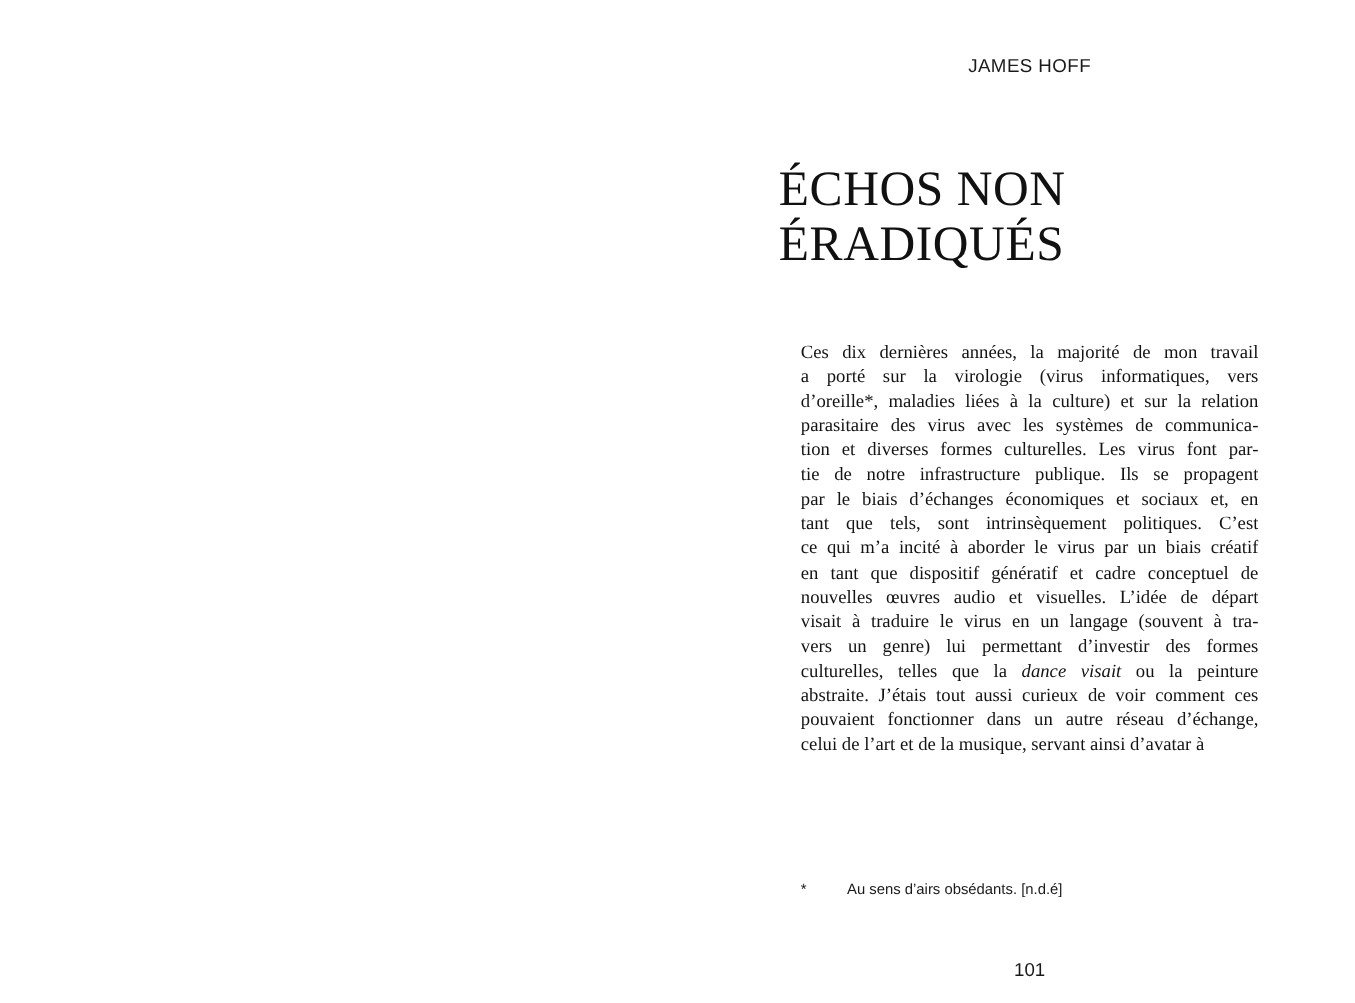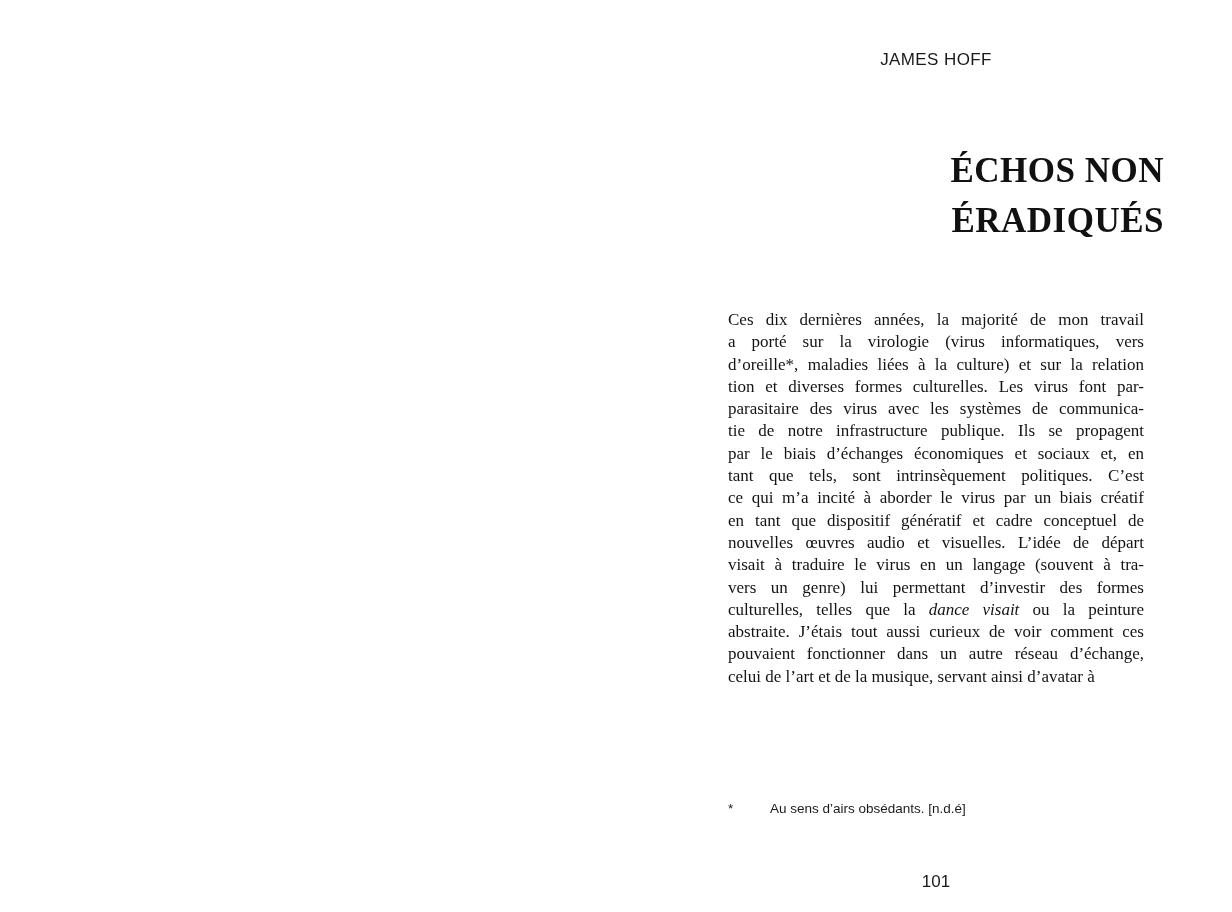--- a/index.html
+++ b/index.html
@@ -34,24 +34,24 @@
     font-family: "Liberation Sans", sans-serif;
     font-size: 17px;
     letter-spacing: 0.4px;
     color: #1a1a1a;
   }
   .chapter-title {
     position: absolute;
     left: 92px;
     top: 134px;
     width: 456px;
-    text-align: right;
+    text-align: left;
     font-family: "Liberation Serif", serif;
-    font-weight: 700;
-    font-size: 35px;
+    font-weight: 400;
+    font-size: 45px;
     line-height: 50px;
     letter-spacing: 0.5px;
     color: #111111;
   }
   .body-text {
     position: absolute;
     left: 112px;
     top: 297px;
     width: 416px;
     font-family: "Liberation Serif", serif;
@@ -108,22 +108,22 @@
 
     <h1 class="chapter-title">
       <span>ÉCHOS NON</span><br>
       <span>ÉRADIQUÉS</span>
     </h1>
 
     <div class="body-text">
         <div class="line">Ces dix dernières années, la majorité de mon travail</div>
         <div class="line">a porté sur la virologie (virus informatiques, vers</div>
         <div class="line">d’oreille*, maladies liées à la culture) et sur la relation</div>
+        <div class="line">parasitaire des virus avec les systèmes de communica-</div>
         <div class="line">tion et diverses formes culturelles. Les virus font par-</div>
-        <div class="line">parasitaire des virus avec les systèmes de communica-</div>
         <div class="line">tie de notre infrastructure publique. Ils se propagent</div>
         <div class="line">par le biais d’échanges économiques et sociaux et, en</div>
         <div class="line">tant que tels, sont intrinsèquement politiques. C’est</div>
         <div class="line">ce qui m’a incité à aborder le virus par un biais créatif</div>
         <div class="line">en tant que dispositif génératif et cadre conceptuel de</div>
         <div class="line">nouvelles œuvres audio et visuelles. L’idée de départ</div>
         <div class="line">visait à traduire le virus en un langage (souvent à tra-</div>
         <div class="line">vers un genre) lui permettant d’investir des formes</div>
         <div class="line">culturelles, telles que la <i>dance visait</i> ou la peinture</div>
         <div class="line">abstraite. J’étais tout aussi curieux de voir comment ces</div>

